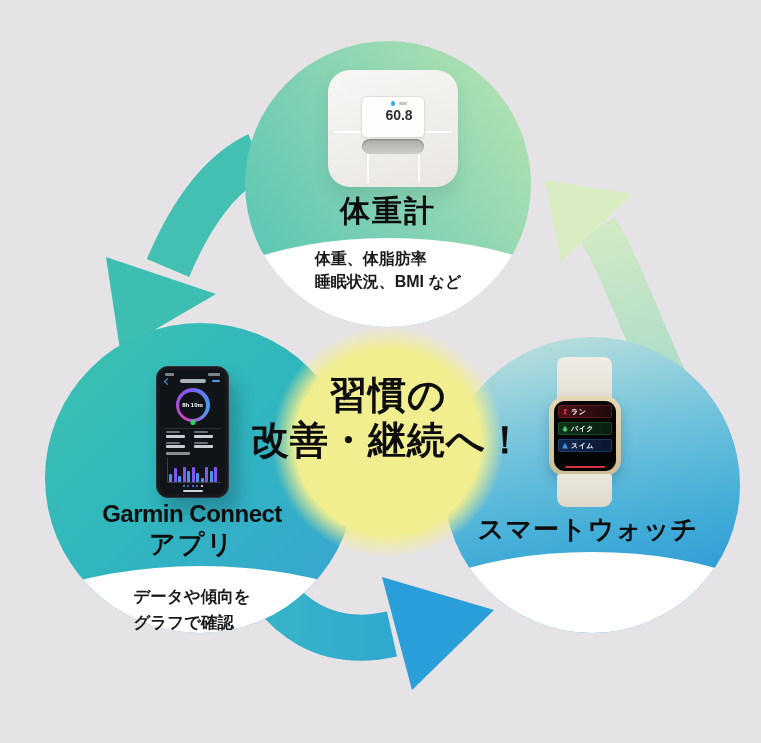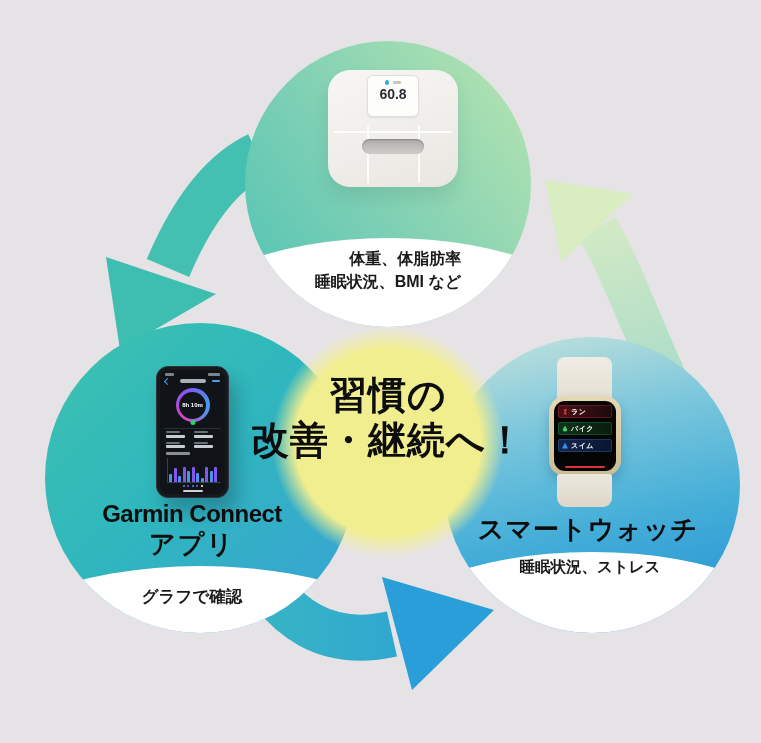--- a/index.html
+++ b/index.html
@@ -30,33 +30,33 @@
   
   .jp{color:#0d0d0d;}
   .center-text{position:absolute;left:388px;top:373px;transform:translateX(-50%);z-index:4;
     text-align:center;font-size:38px;line-height:45px;font-weight:900;letter-spacing:1px;white-space:nowrap;}
   .node-title{position:absolute;transform:translateX(-50%);z-index:4;text-align:center;font-weight:900;white-space:nowrap;}
   .title-scale{left:388px;top:191px;font-size:30px;letter-spacing:2px;}
   .title-app{left:192px;top:500px;line-height:28px;}
   .title-app .en{font-size:24px;letter-spacing:-0.5px;display:block;}
   .title-app .ja{font-size:26px;letter-spacing:2px;display:block;margin-top:2px;}
   .title-watch{left:588px;top:512px;font-size:26px;letter-spacing:1px;}
-  .bowl-text{position:absolute;transform:translateX(-50%);z-index:4;text-align:right;
+  .bowl-text{position:absolute;transform:translateX(-50%);z-index:4;text-align:left;
     font-weight:700;color:#1a1a1a;white-space:nowrap;}
   .bowl-text-scale{left:388px;top:247px;font-size:16px;line-height:23px;}
   .bowl-text-app{left:192px;top:583px;font-size:16.5px;line-height:26px;}
   .bowl-text-watch{left:590px;top:556px;font-size:15.5px;line-height:22.5px;}
   
   .scale{position:absolute;left:328px;top:70px;width:130px;height:117px;z-index:4;
     background:linear-gradient(160deg,#f7f6f4 0%,#efede9 60%,#e9e6e1 100%);
     border-radius:22px;box-shadow:0 10px 16px rgba(40,80,70,.12);}
   .scale-vline{position:absolute;top:48%;bottom:4px;width:2px;background:rgba(255,255,255,.85);box-shadow:0 0 1px rgba(0,0,0,.06);}
   .scale-hline{position:absolute;left:6px;right:6px;top:52%;height:2px;background:rgba(255,255,255,.85);box-shadow:0 0 1px rgba(0,0,0,.06);}
-  .scale-display{position:absolute;left:50%;top:5px;transform:translateX(-50%);width:50px;height:40px;
-    background:#fdfdfc;border:1px solid #e2dfda;border-radius:6px;text-align:center;box-shadow:0 1px 2px rgba(0,0,0,.08);}
+  .scale-display{position:absolute;left:50%;top:26px;transform:translateX(-50%);width:50px;height:40px;
+    background:#fdfdfc;border:1px solid #e2dfda;border-radius:6px;text-align:center;box-shadow:0 1px 2px rgba(0,0,0,.08);padding-left:12px;}
   .scale-display-icons{display:flex;justify-content:center;gap:4px;align-items:center;margin-top:4px;}
   .sd-dot{width:4px;height:5px;border-radius:50% 50% 50% 50%/60% 60% 40% 40%;background:#39a8d8;}
   .sd-batt{width:8px;height:3px;background:#c9c6c0;border-radius:1px;}
   .scale-display-value{font-size:14px;font-weight:900;color:#2b2f33;letter-spacing:0;line-height:18px;}
   .scale-sensor{position:absolute;left:50%;top:69px;transform:translateX(-50%);width:62px;height:15px;border-radius:8px;
     background:linear-gradient(180deg,#aeaca9,#cfcdca);box-shadow:inset 0 1px 2px rgba(0,0,0,.25);}
   
   .phone{position:absolute;left:156px;top:366px;width:71px;height:130px;z-index:4;
     background:#17191d;border-radius:12px;border:1px solid #303339;
     box-shadow:8px 14px 18px rgba(10,40,55,.28);}
@@ -241,30 +241,31 @@
         <div class="watch-row row-swim">
           <span class="w-icon icon-swim"></span>
           <span class="watch-label">スイム</span>
         </div>
         <div class="watch-scrollline"></div>
       </div>
     </div>
     <div class="watch-band-bottom"></div>
   </div>
 
+  <div class="node-title title-scale jp">体重計</div>
   <div class="node-title title-app jp">
     <span class="en">Garmin Connect</span>
     <span class="ja">アプリ</span>
   </div>
   <div class="node-title title-watch jp">スマートウォッチ</div>
 
   <div class="bowl-text bowl-text-scale">
     <div>体重、体脂肪率</div>
     <div>睡眠状況、BMI など</div>
   </div>
   <div class="bowl-text bowl-text-app">
+    <div>データや傾向を</div>
     <div>グラフで確認</div>
   </div>
   <div class="bowl-text bowl-text-watch">
-    <div>睡眠状況、ストレス</div>
   </div>
 
 </div>
 
 </body></html>

